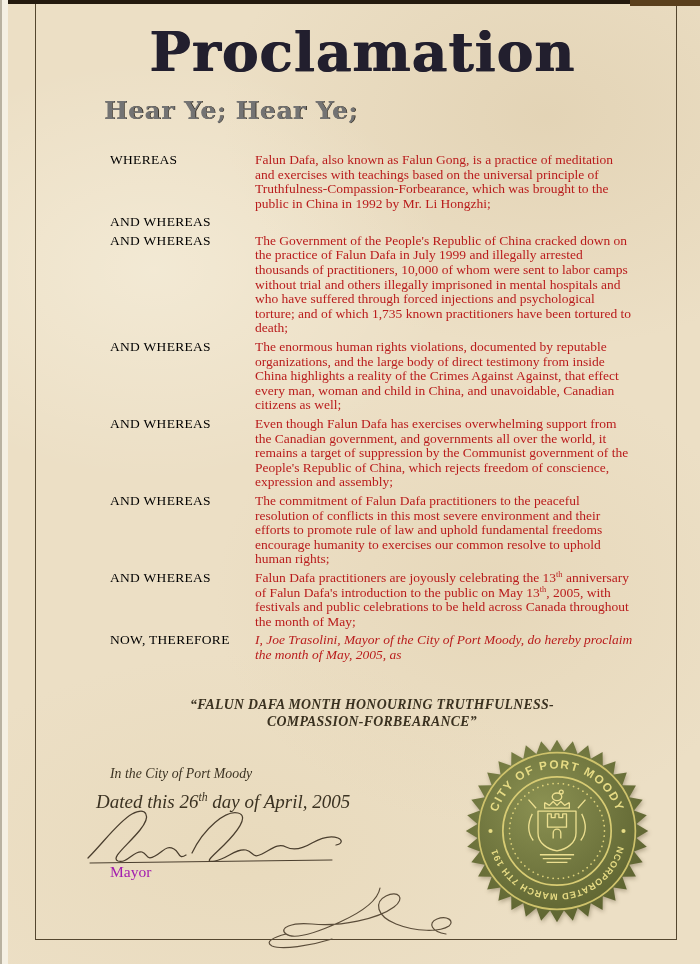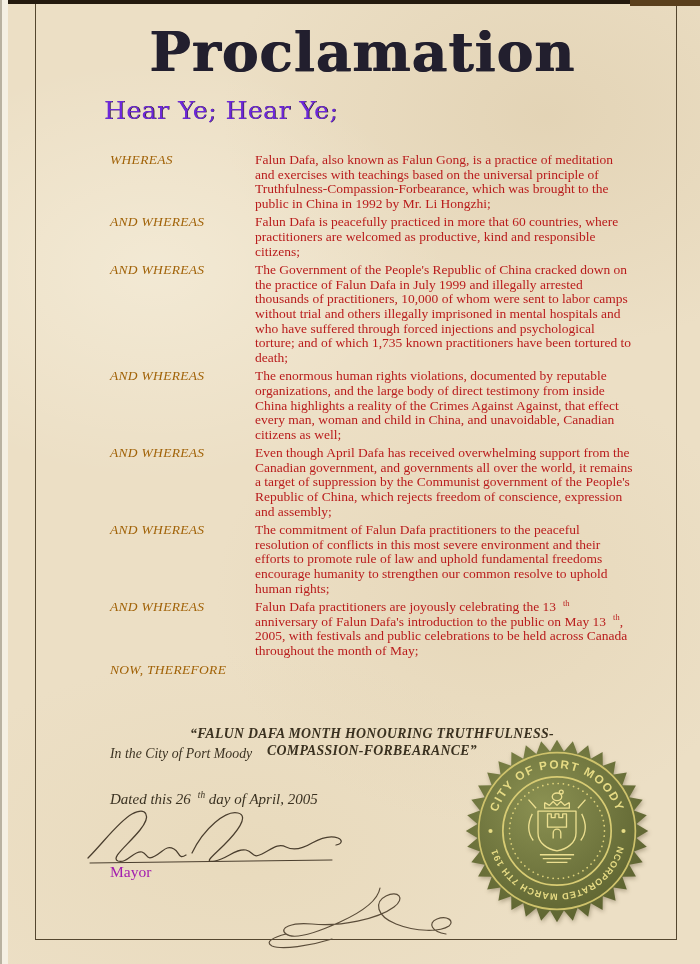--- a/index.html
+++ b/index.html
@@ -17,34 +17,34 @@
   .top-edge{position:absolute;top:0;left:0;right:0;height:4px;background:#241a0e;z-index:5;}
   .top-edge-right{position:absolute;top:0;right:0;width:70px;height:6px;background:#5a3f1c;z-index:5;}
   .left-edge{position:absolute;top:0;left:0;bottom:0;width:8px;z-index:5;
     background:linear-gradient(to right,#b9b2a1 0,#b9b2a1 2px,#f5f0e3 2px,#f5f0e3 100%);}
   .frame{position:absolute;left:35px;top:3px;width:640px;height:936px;
     border-left:1px solid #54462f;border-right:1px solid #54462f;border-bottom:1px solid #54462f;}
   .title{position:absolute;top:4px;left:0;width:100%;margin:12px;text-align:center;
     font-family:"DejaVu Serif", serif;font-weight:bold;font-size:55px;line-height:72px;
     color:#221f2e;letter-spacing:1px;text-shadow:1px 0 0 #221f2e;}
   .salutation{position:absolute;top:96px;left:104px;
-    font-family:"DejaVu Serif", serif;font-weight:normal;font-size:25px;
-    color:#6d28d9;letter-spacing:0.5px;text-shadow:0.6px 0 0 #2b2317;}
+    font-family:"DejaVu Serif", serif;font-weight:bold;font-size:25px;
+    color:#737373;letter-spacing:0.5px;text-shadow:0.6px 0 0 #2b2317;}
   .clauses{position:absolute;top:153px;left:110px;width:524px;}
   .clause-row{display:flex;margin-bottom:4px;}
-  .clause-label{flex:0 0 145px;width:145px;font-style:italic;font-size:13.5px;
-    line-height:14.5px;color:#a16207;letter-spacing:0.3px;}
+  .clause-label{flex:0 0 145px;width:145px;font-size:13.5px;
+    line-height:14.5px;color:#000000;letter-spacing:0.3px;}
   .clause-text{flex:1;font-size:13.5px;line-height:14.6px;color:#b91c1c;}
   .clause-text.italic{font-style:italic;}
-  sup{font-size:0.62em;vertical-align:super;line-height:0;margin-left:7px;}
-  .heading{position:absolute;top:726px;left:110px;width:524px;text-align:center;
+  sup{font-size:0.62em;vertical-align:super;line-height:0;}
+  .heading{position:absolute;top:697px;left:110px;width:524px;text-align:center;
     font-weight:bold;font-style:italic;font-size:13.8px;line-height:16.5px;
     color:#3a3120;letter-spacing:0.3px;}
-  .place-line{position:absolute;top:746px;left:110px;font-style:italic;font-size:13.8px;}
-  .date-line{position:absolute;top:791px;left:110px;font-style:italic;font-size:15px;}
+  .place-line{position:absolute;top:766px;left:110px;font-style:italic;font-size:13.8px;}
+  .date-line{position:absolute;top:791px;left:96px;font-style:italic;font-size:19px;}
   .signature{position:absolute;left:84px;top:806px;}
   .signer-title{position:absolute;left:110px;top:863px;font-size:15.5px;color:#a21caf;}
   .seal{position:absolute;left:462px;top:736px;width:190px;height:190px;
     filter:drop-shadow(1px 2px 2px rgba(70,58,26,0.35));}
   .flourish{position:absolute;left:228px;top:882px;}
 </style>
 </head>
 <body>
 
 <div class="top-edge"></div>
@@ -55,44 +55,44 @@
 <h1 class="title">Proclamation</h1>
 <div class="salutation">Hear Ye; Hear Ye;</div>
 
 <div class="clauses" id="clauses">
     <div class="clause-row">
       <div class="clause-label">WHEREAS</div>
       <div class="clause-text">Falun Dafa, also known as Falun Gong, is a practice of meditation and exercises with teachings based on the universal principle of Truthfulness-Compassion-Forbearance, which was brought to the public in China in 1992 by Mr. Li Hongzhi;</div>
     </div>
     <div class="clause-row">
       <div class="clause-label">AND WHEREAS</div>
-      <div class="clause-text">Falun Dafa is peacefully practiced in more that 60 countries, where practitioners are welcomed as productive, kind and responsible citizens;</div>
     </div>
     <div class="clause-row">
       <div class="clause-label">AND WHEREAS</div>
       <div class="clause-text">The Government of the People's Republic of China cracked down on the practice of Falun Dafa in July 1999 and illegally arrested thousands of practitioners, 10,000 of whom were sent to labor camps without trial and others illegally imprisoned in mental hospitals and who have suffered through forced injections and psychological torture; and of which 1,735 known practitioners have been tortured to death;</div>
     </div>
     <div class="clause-row">
       <div class="clause-label">AND WHEREAS</div>
       <div class="clause-text">The enormous human rights violations, documented by reputable organizations, and the large body of direct testimony from inside China highlights a reality of the Crimes Against Against, that effect every man, woman and child in China, and unavoidable, Canadian citizens as well;</div>
     </div>
     <div class="clause-row">
       <div class="clause-label">AND WHEREAS</div>
-      <div class="clause-text">Even though April Dafa has received overwhelming support from the Canadian government, and governments all over the world, it remains a target of suppression by the Communist government of the People's Republic of China, which rejects freedom of conscience, expression and assembly;</div>
+      <div class="clause-text">Even though Falun Dafa has exercises overwhelming support from the Canadian government, and governments all over the world, it remains a target of suppression by the Communist government of the People's Republic of China, which rejects freedom of conscience, expression and assembly;</div>
     </div>
     <div class="clause-row">
       <div class="clause-label">AND WHEREAS</div>
-      <div class="clause-text">The commitment of Falun Dafa practitioners to the peaceful resolution of conflicts in this most severe environment and their efforts to promote rule of law and uphold fundamental freedoms encourage humanity to strengthen our common resolve to uphold human rights;</div>
+      <div class="clause-text">The commitment of Falun Dafa practitioners to the peaceful resolution of conflicts in this most severe environment and their efforts to promote rule of law and uphold fundamental freedoms encourage humanity to exercises our common resolve to uphold human rights;</div>
     </div>
     <div class="clause-row">
       <div class="clause-label">AND WHEREAS</div>
       <div class="clause-text">Falun Dafa practitioners are joyously celebrating the 13<sup>th</sup> anniversary of Falun Dafa's introduction to the public on May 13<sup>th</sup>, 2005, with festivals and public celebrations to be held across Canada throughout the month of May;</div>
     </div>
     <div class="clause-row">
       <div class="clause-label">NOW, THEREFORE</div>
+      <div class="clause-text italic">I, Joe Trasolini, Mayor of the City of Port Moody, do hereby proclaim the month of May, 2005, as</div>
     </div>
   </div>
 
 <div class="heading">
   <span>“FALUN DAFA MONTH HONOURING TRUTHFULNESS-</span><br>
   <span>COMPASSION-FORBEARANCE”</span>
 </div>
 
 <div class="place-line">In the City of Port Moody</div>
 <div class="date-line">Dated this 26<sup>th</sup> day of April, 2005</div>

